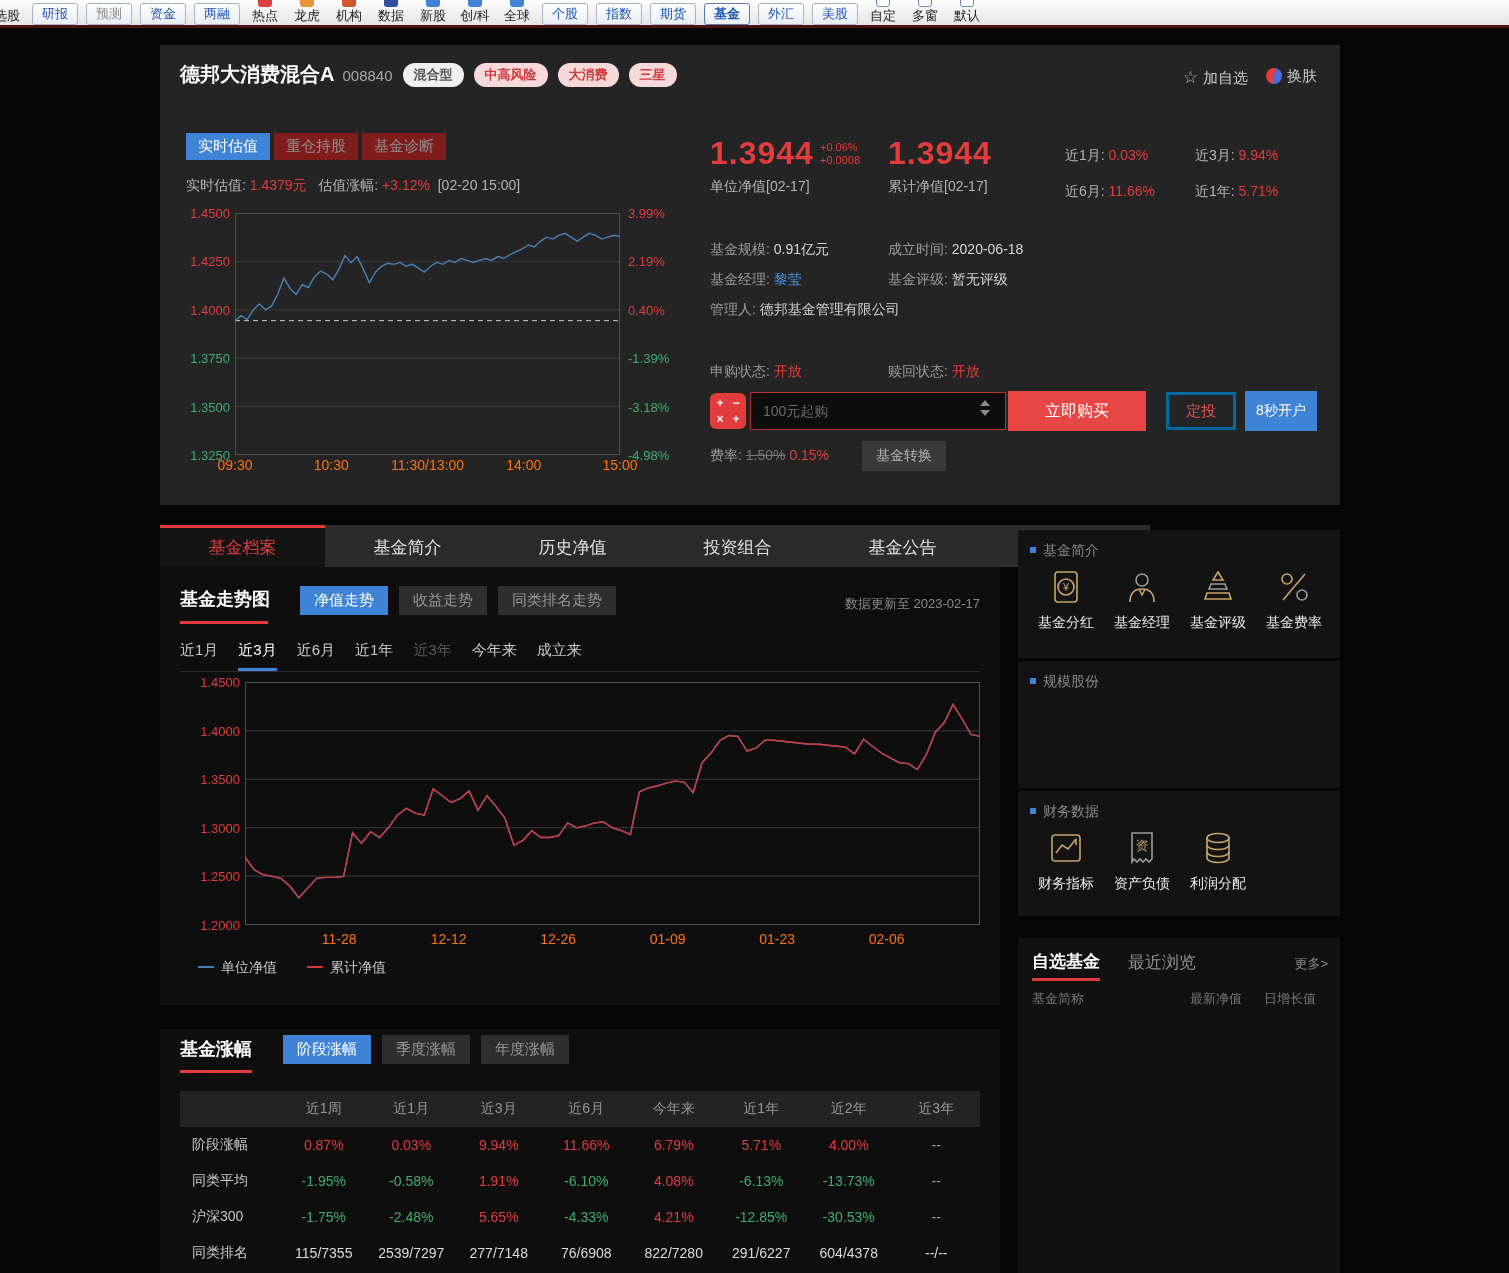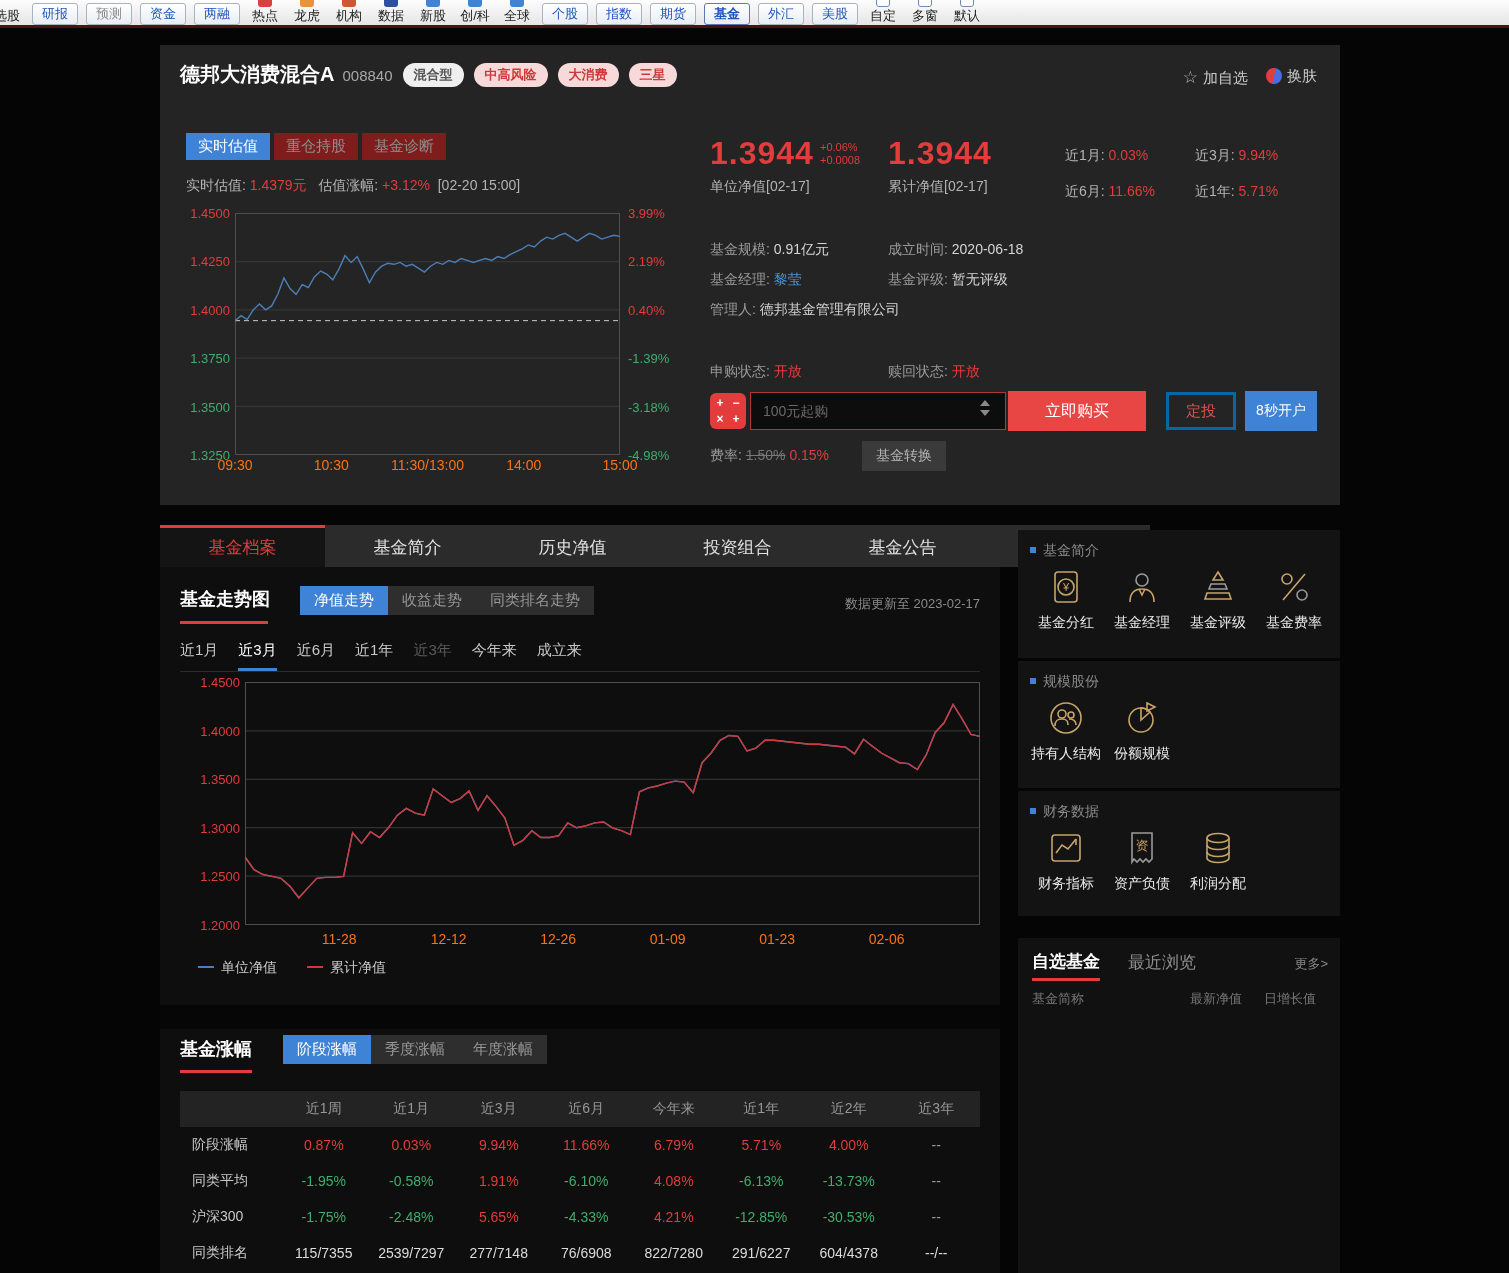--- a/index.html
+++ b/index.html
@@ -59,21 +59,21 @@
   .strike{color:#777;text-decoration:line-through;}
   #convert-btn{position:absolute;left:702px;top:396px;background:#3a3a3a;color:#b5b5b5;font-size:14px;border:none;padding:6px 14px;cursor:pointer;}
   
   #main-tabbar{position:absolute;left:160px;top:525px;width:990px;height:42px;background:#2b2b2b;display:flex;}
   .main-tab{flex:1;display:flex;align-items:center;justify-content:center;font-size:17px;color:#e2e2e2;cursor:pointer;border-top:3px solid transparent;box-sizing:border-box;}
   .main-tab.active{color:#e23c3c;background:#141414;border-top-color:#e23c3c;}
   
   #content-panel{position:absolute;left:160px;top:567px;width:840px;height:706px;background:#0e0e0e;}
   .sec-title{position:absolute;left:20px;font-size:18px;font-weight:bold;color:#fff;text-align:right;}
   .sec-underline{position:absolute;left:20px;height:3px;background:#e23c3c;}
-  .blue-tabs{position:absolute;display:flex;}
+  .blue-tabs{position:absolute;display:flex;gap:11px;}
   .btab{font-size:15px;padding:5px 14px;background:#2e2e2e;color:#979797;cursor:pointer;}
   .btab.active{background:#3f83d6;color:#fff;}
   #updated{position:absolute;right:20px;top:28px;font-size:13px;color:#8a8a8a;}
   #range-tabs{position:absolute;left:20px;top:74px;width:800px;height:30px;border-bottom:1px solid #2b2b2b;display:flex;gap:20px;}
   .rtab{font-size:15px;color:#c9c9c9;cursor:pointer;padding-bottom:8px;border-bottom:3px solid transparent;}
   .rtab.active{color:#fff;border-bottom-color:#3f83d6;}
   .rtab.dim{color:#5a5a5a;}
   #tchart-yl{position:absolute;left:28px;top:115px;width:52px;height:243px;}
   #tchart-svg{position:absolute;left:85px;top:115px;}
   #tchart-x{position:absolute;left:85px;top:364px;width:735px;height:16px;}
@@ -382,40 +382,20 @@
           <circle cx="12" cy="11" r="5" stroke="#c9a469"></circle>
           <circle cx="27" cy="27" r="5" stroke="#9a9a9a"></circle>
           <line x1="30" y1="6" x2="8" y2="32" stroke="#c9a469"></line>
         </svg>
         <span class="lbl">基金费率</span>
       </div>
     </div>
 </div>
 <div class="sb-panel" id="sb-g1" style="top:661px;height:127px;">
   <div class="sb-head"><span class="sq"></span><span>规模股份</span></div>
-  <div class="sb-items">
-      <div class="sb-item">
-        <svg width="38" height="38" viewBox="0 0 38 38" fill="none" stroke-width="1.6">
-          <circle cx="19" cy="19" r="15" stroke="#c9a469"></circle>
-          <circle cx="15" cy="15" r="4" stroke="#c9a469"></circle>
-          <path d="M8 27 C8 21 11 20 15 20 C19 20 21 21 21 26" stroke="#c9a469"></path>
-          <circle cx="24" cy="16" r="3" stroke="#c9a469"></circle>
-          <path d="M22 20 C26 20 29 22 29 26" stroke="#c9a469"></path>
-        </svg>
-        <span class="lbl">持有人结构</span>
-      </div>
-      <div class="sb-item">
-        <svg width="38" height="38" viewBox="0 0 38 38" fill="none" stroke-width="1.6">
-          <circle cx="18" cy="21" r="12" stroke="#c9a469"></circle>
-          <path d="M18 21 L18 9 A12 12 0 0 1 27 13 Z" stroke="#c9a469"></path>
-          <path d="M24 4 L32 8 L24 12 Z" stroke="#c9a469"></path>
-        </svg>
-        <span class="lbl">份额规模</span>
-      </div>
-    </div>
 </div>
 <div class="sb-panel" id="sb-g2" style="top:791px;height:125px;">
   <div class="sb-head"><span class="sq"></span><span>财务数据</span></div>
   <div class="sb-items">
       <div class="sb-item">
         <svg width="38" height="38" viewBox="0 0 38 38" fill="none" stroke-width="1.6">
           <rect x="5" y="6" width="28" height="26" rx="3" stroke="#c9a469"></rect>
           <polyline points="9,24 15,16 21,20 29,10" stroke="#c9a469"></polyline>
           <path d="M29 10 L29 16" stroke="#c9a469"></path>
         </svg>

